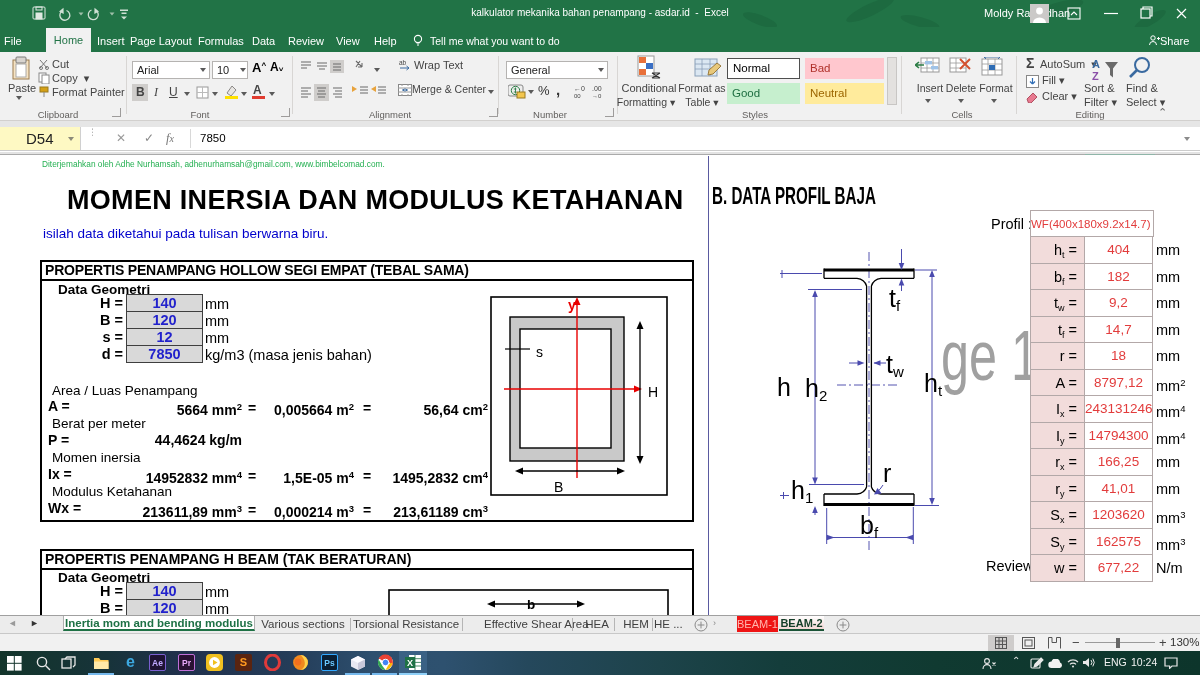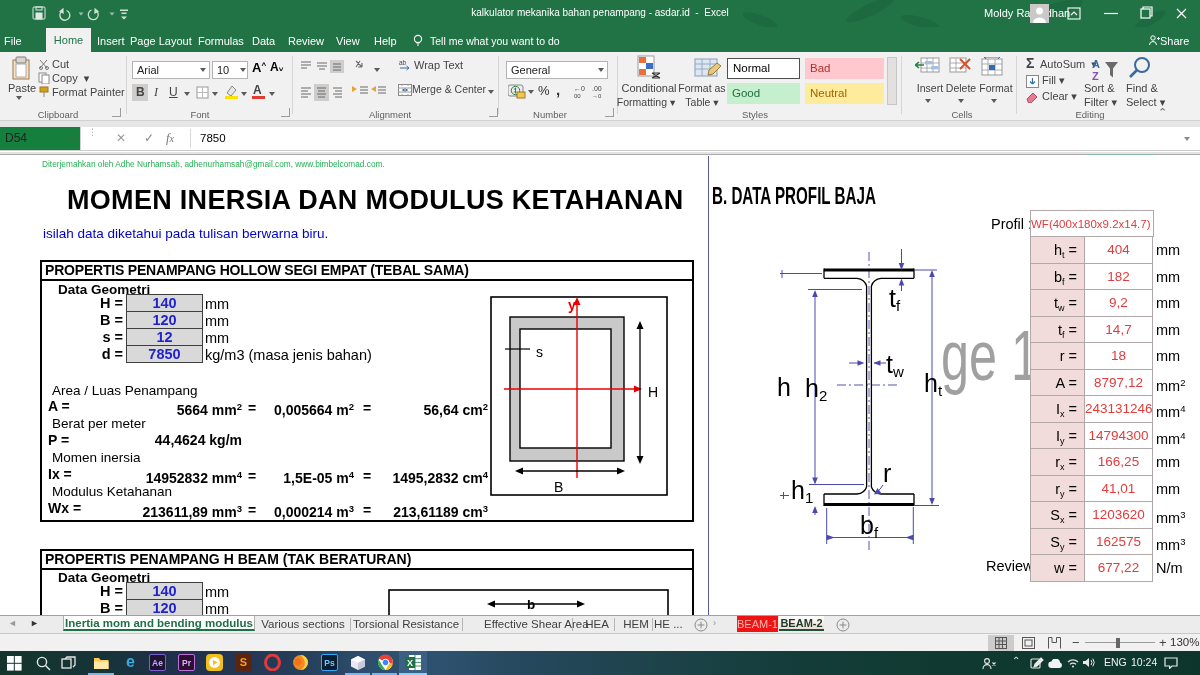--- a/index.html
+++ b/index.html
@@ -344,21 +344,21 @@
       <path d="M9 14 L2 21" stroke="#3a6aa0" stroke-width="2.6"></path>
     </svg>
     <div class="ricon" style="left:1126px;top:30px">Find &amp;</div>
     <div class="ricon" style="left:1126px;top:44px">Select ▾</div>
     <div class="glabel" style="left:1060px;width:60px">Editing</div>
     <div class="ricon" style="left:1158px;top:54px;color:#666">⌃</div>
   </div>
 
   <div class="ab" id="fgap"></div>
   <div class="ab" id="fbar">
-    <div class="ab" style="left:0;top:0;width:81px;height:23px;background:#15803d;border-right:1px solid #d0d0d0;font-size:12px;line-height:23px;color:#222;padding-left:5px">D54</div>
+    <div class="ab" style="left:0;top:0;width:81px;height:23px;background:#fef9c3;border-right:1px solid #d0d0d0;font-size:15px;line-height:23px;color:#222;padding-left:26px">D54</div>
     <div class="dropar" style="left:68px;top:10px;opacity:.7"></div>
     <div class="ab" style="left:88px;top:3px;width:4px;height:18px;color:#9a9a9a;font-size:9px;line-height:5px">⋮</div>
     <div class="ab" style="left:116px;top:0;color:#9a9a9a;font-size:12px;line-height:23px">✕</div>
     <div class="ab" style="left:144px;top:0;color:#8a8a8a;font-size:12px;line-height:23px">✓</div>
     <div class="ab" style="left:166px;top:0;color:#777;font-size:12.5px;line-height:23px;font-style:italic;font-family:'Liberation Serif',serif">f<span style="font-size:10px">x</span></div>
     <div class="ab" style="left:190px;top:2px;width:1px;height:19px;background:#d8d8d8"></div>
     <div class="ab" style="left:200px;top:0;font-size:11.5px;line-height:23px;color:#000">7850</div>
     <div class="dropar" style="left:1184px;top:10px;opacity:.7"></div>
   </div>
   <div class="ab" id="fsep2">

